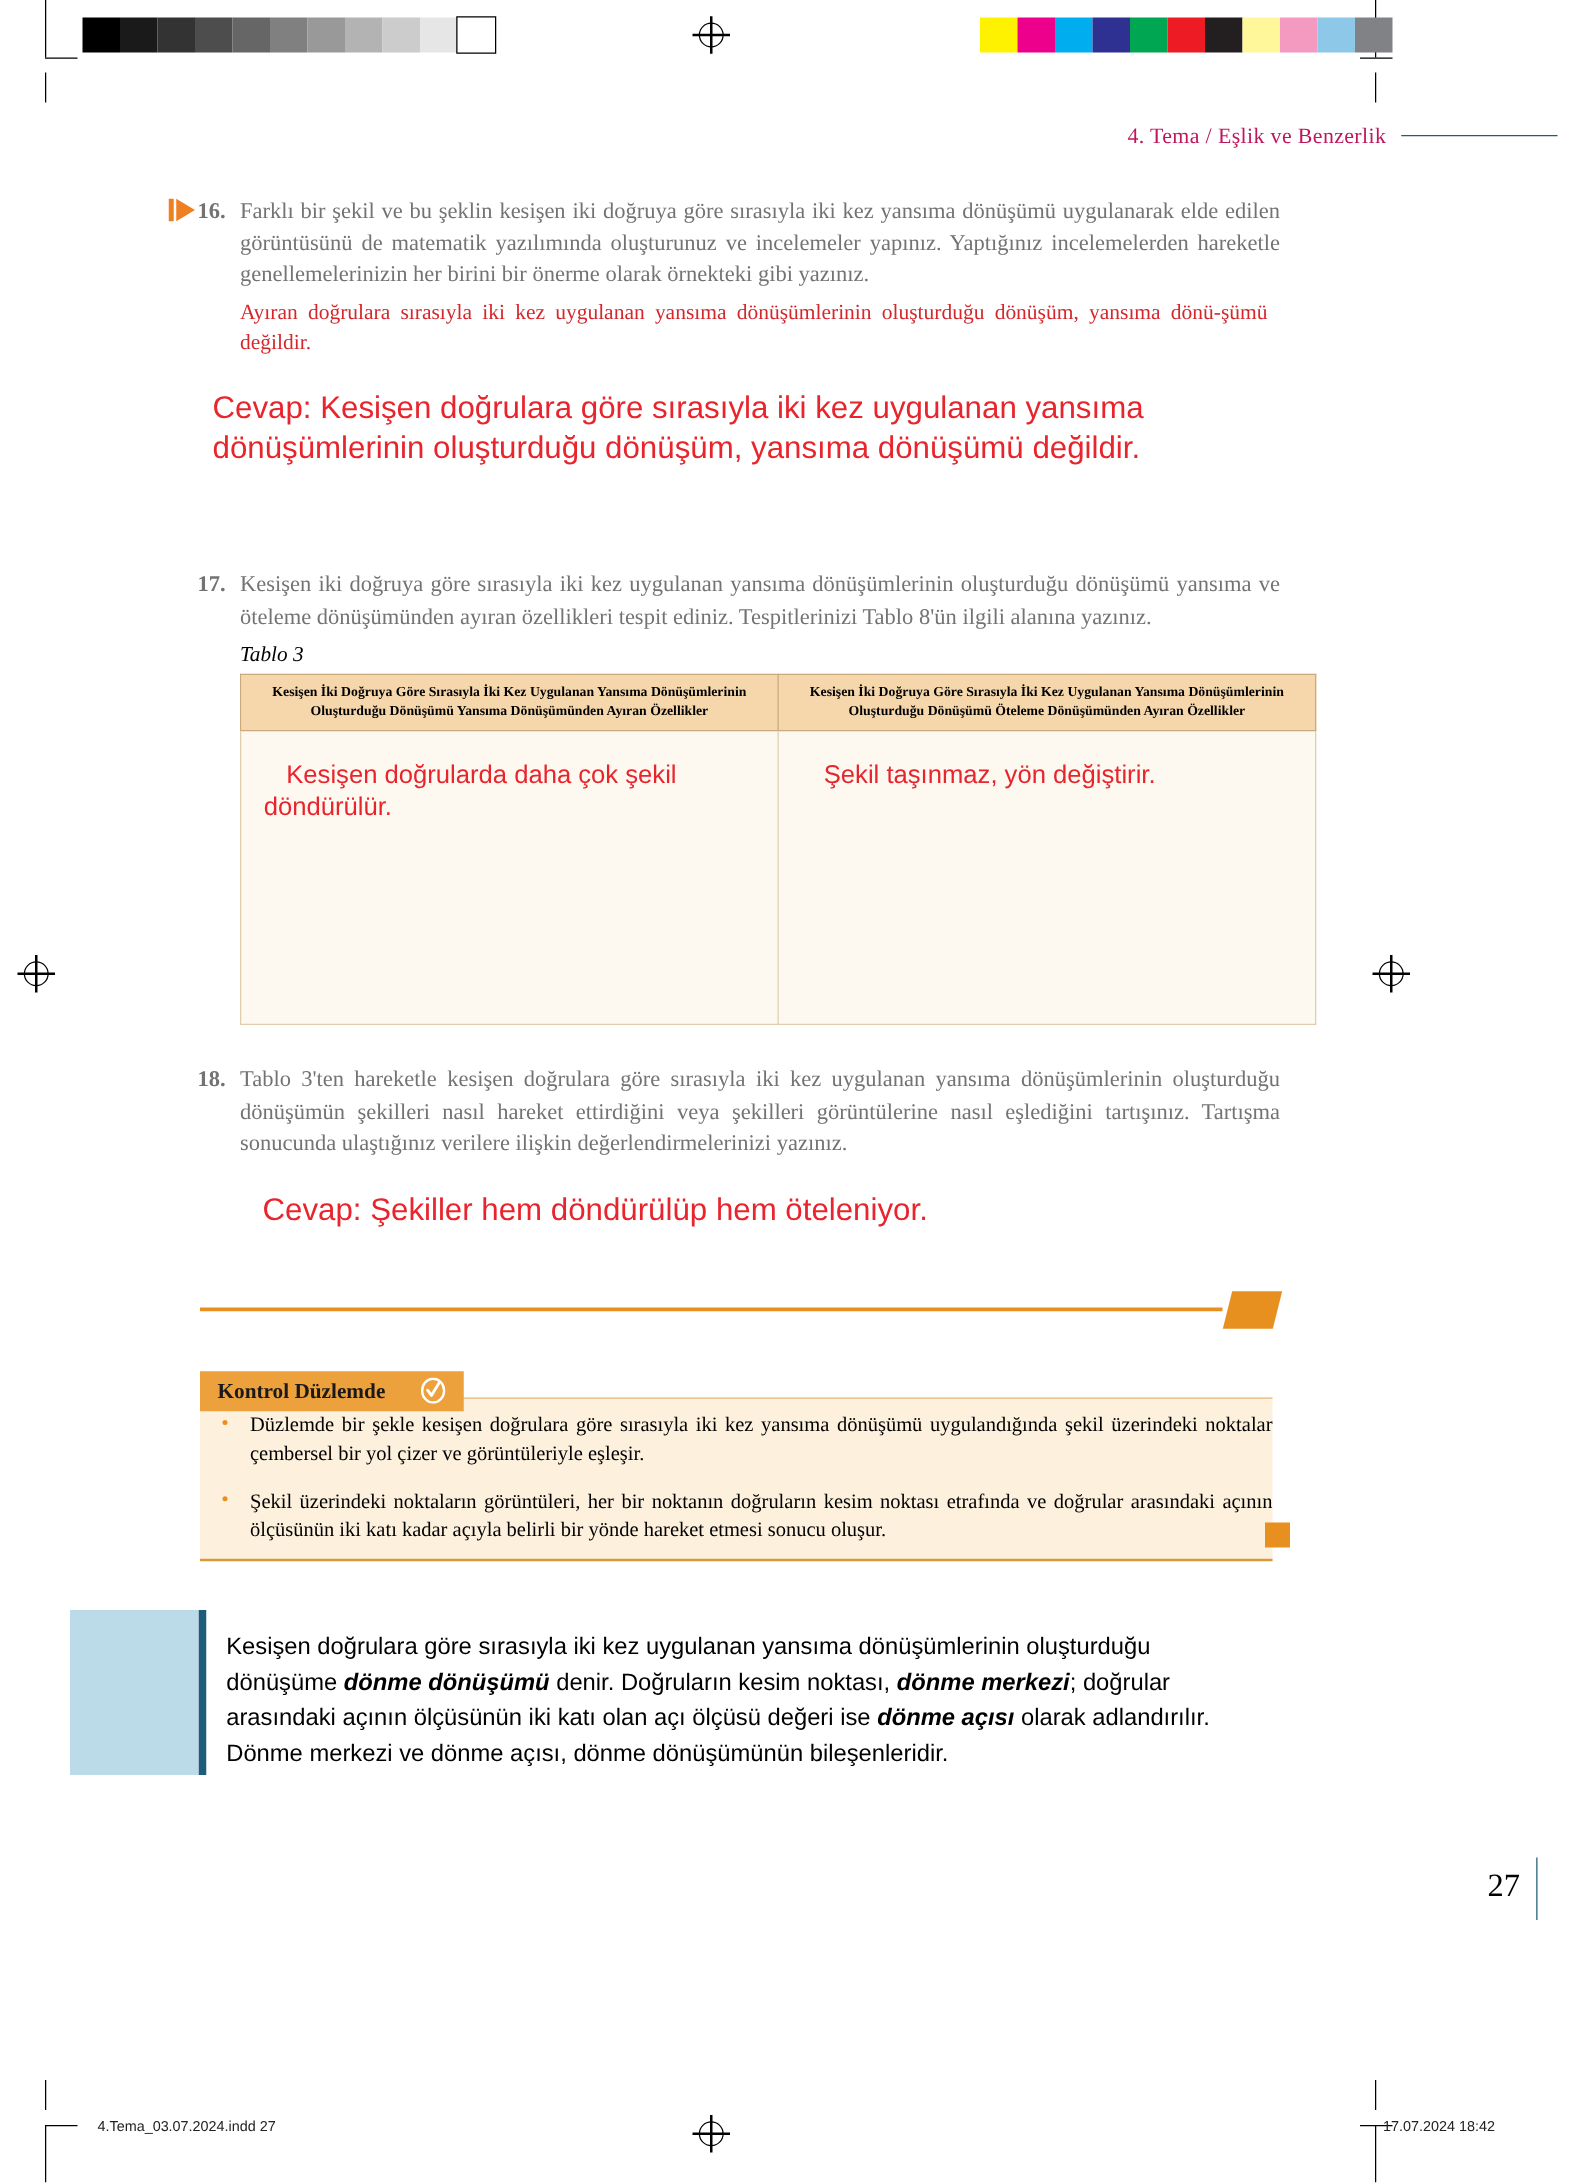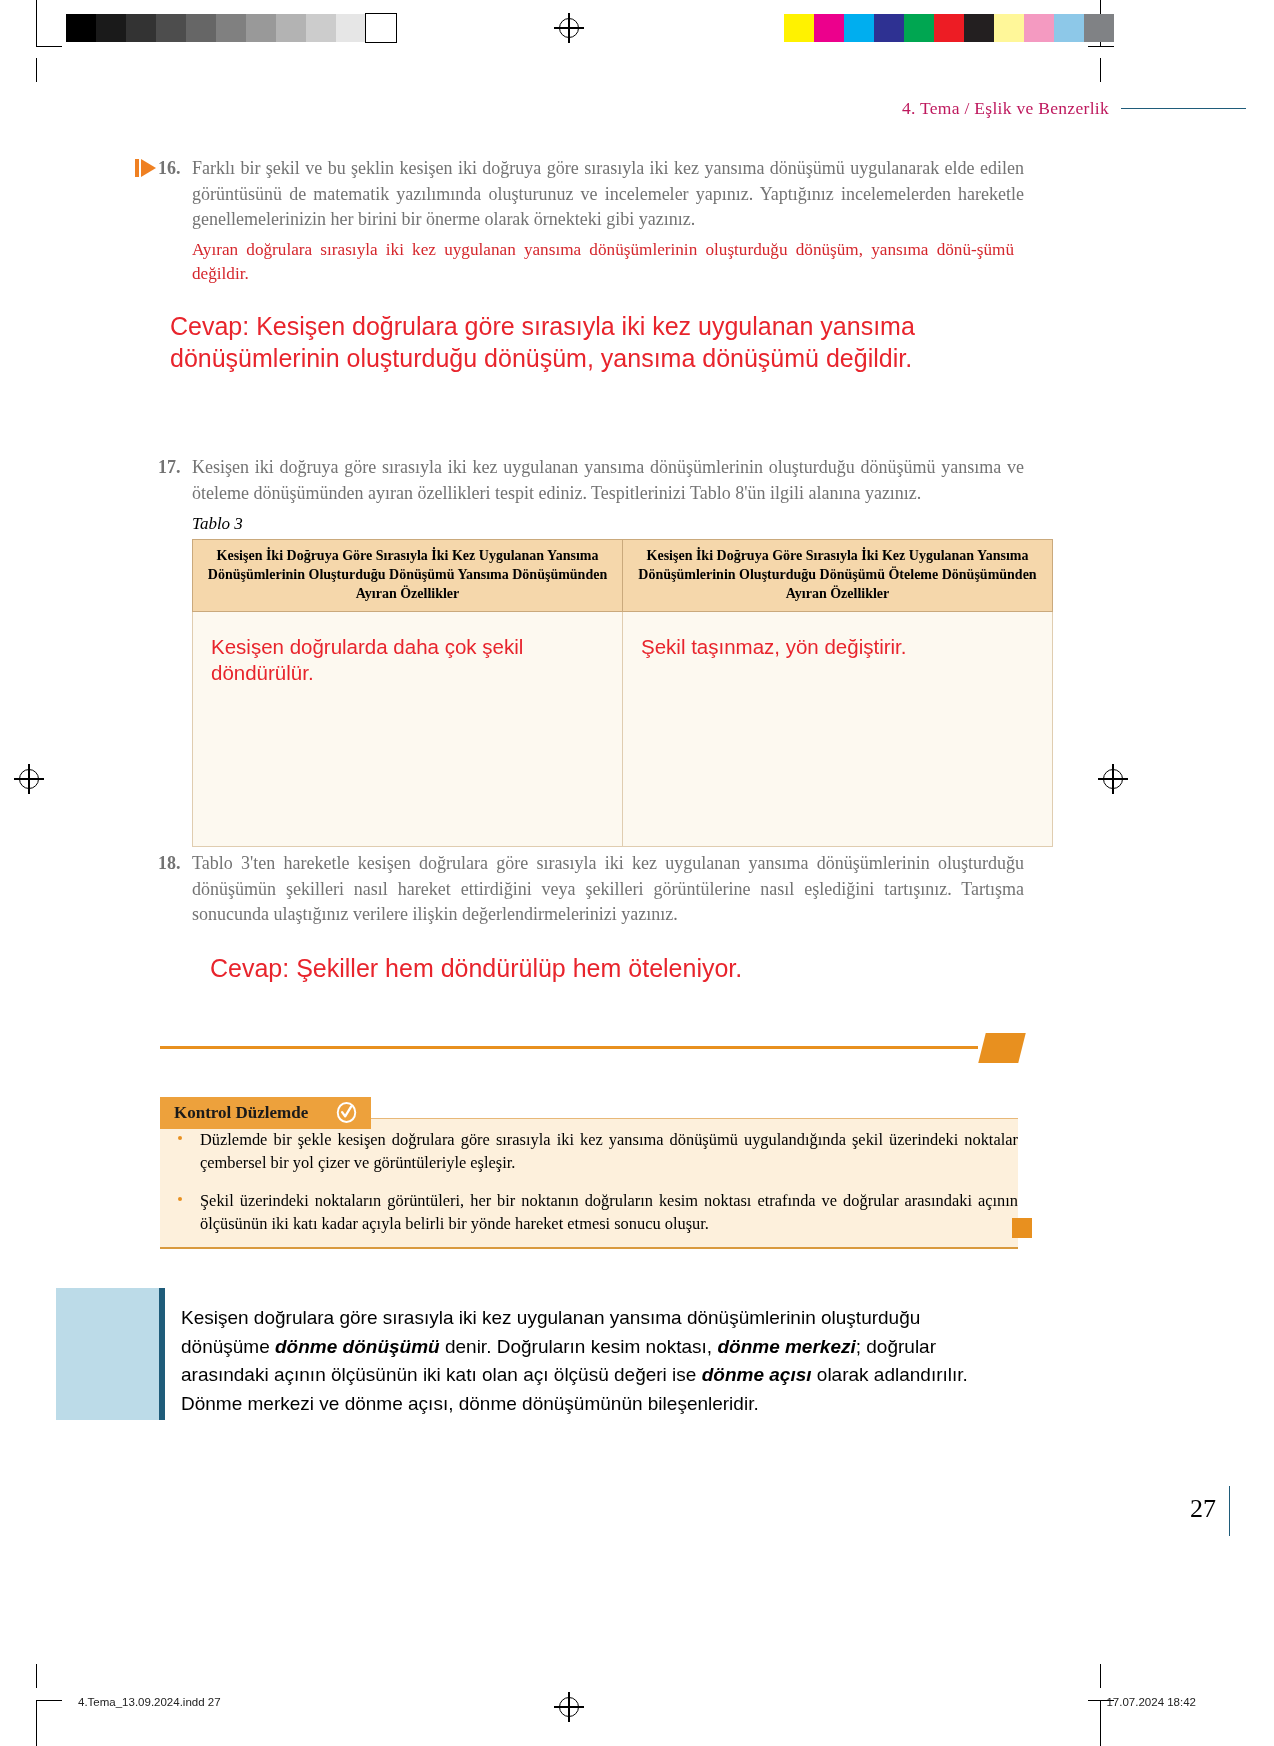--- a/index.html
+++ b/index.html
@@ -115,40 +115,41 @@
     color: #e8242c;
     font-family: "Liberation Sans", sans-serif;
     font-size: 25px;
     line-height: 1.28;
   }
   .handwritten-sm {
     color: #e8242c;
     font-family: "Liberation Sans", sans-serif;
     font-size: 20.5px;
     line-height: 1.3;
+    margin-left: 18px;
   }
 
   .tablo-label {
     position: absolute;
     font-style: italic;
     font-size: 17px;
     color: #000;
   }
 
   
   .tbl {
     position: absolute;
     border-collapse: collapse;
     table-layout: fixed;
   }
   .tbl th {
     background: #f5d7ab;
     border: 1px solid #caa97c;
     font-weight: bold;
-    font-size: 14px;
+    font-size: 11px;
     line-height: 1.35;
     padding: 7px 9px;
     text-align: center;
     vertical-align: middle;
     color: #000;
   }
   .tbl td {
     background: #fdf9f0;
     border: 1px solid #e0cdb0;
     vertical-align: top;
@@ -407,16 +408,16 @@
   <div class="kn-corner" style="left:1012px; top:1218px;"></div>
 
   <div class="def-outer" style="left:56px; top:1288px; width:962px; height:132px;"></div>
   <div class="def-inner" style="left:159px; top:1288px; width:825px; height:100px;">
     <span id="definition-text"><span>Kesişen doğrulara göre sırasıyla iki kez uygulanan yansıma dönüşümlerinin oluşturduğu dönüşüme </span><b>dönme dönüşümü</b><span> denir. Doğruların kesim noktası, </span><b>dönme merkezi</b><span>; doğrular arasındaki açının ölçüsünün iki katı olan açı ölçüsü değeri ise </span><b>dönme açısı</b><span> olarak adlandırılır. Dönme merkezi ve dönme açısı, dönme dönüşümünün bileşenleridir.</span></span>
   </div>
 
   <div class="page-number">27</div>
   <div class="page-number-rule"></div>
 
-  <div class="footer-text" style="left:78px;">4.Tema_13.09.2024.indd   27</div>
+  <div class="footer-text" style="left:78px;">4.Tema_03.07.2024.indd   27</div>
   <div class="footer-text" style="right:78px;">17.07.2024   18:42</div>
 
 </div>
 
 </body></html>

